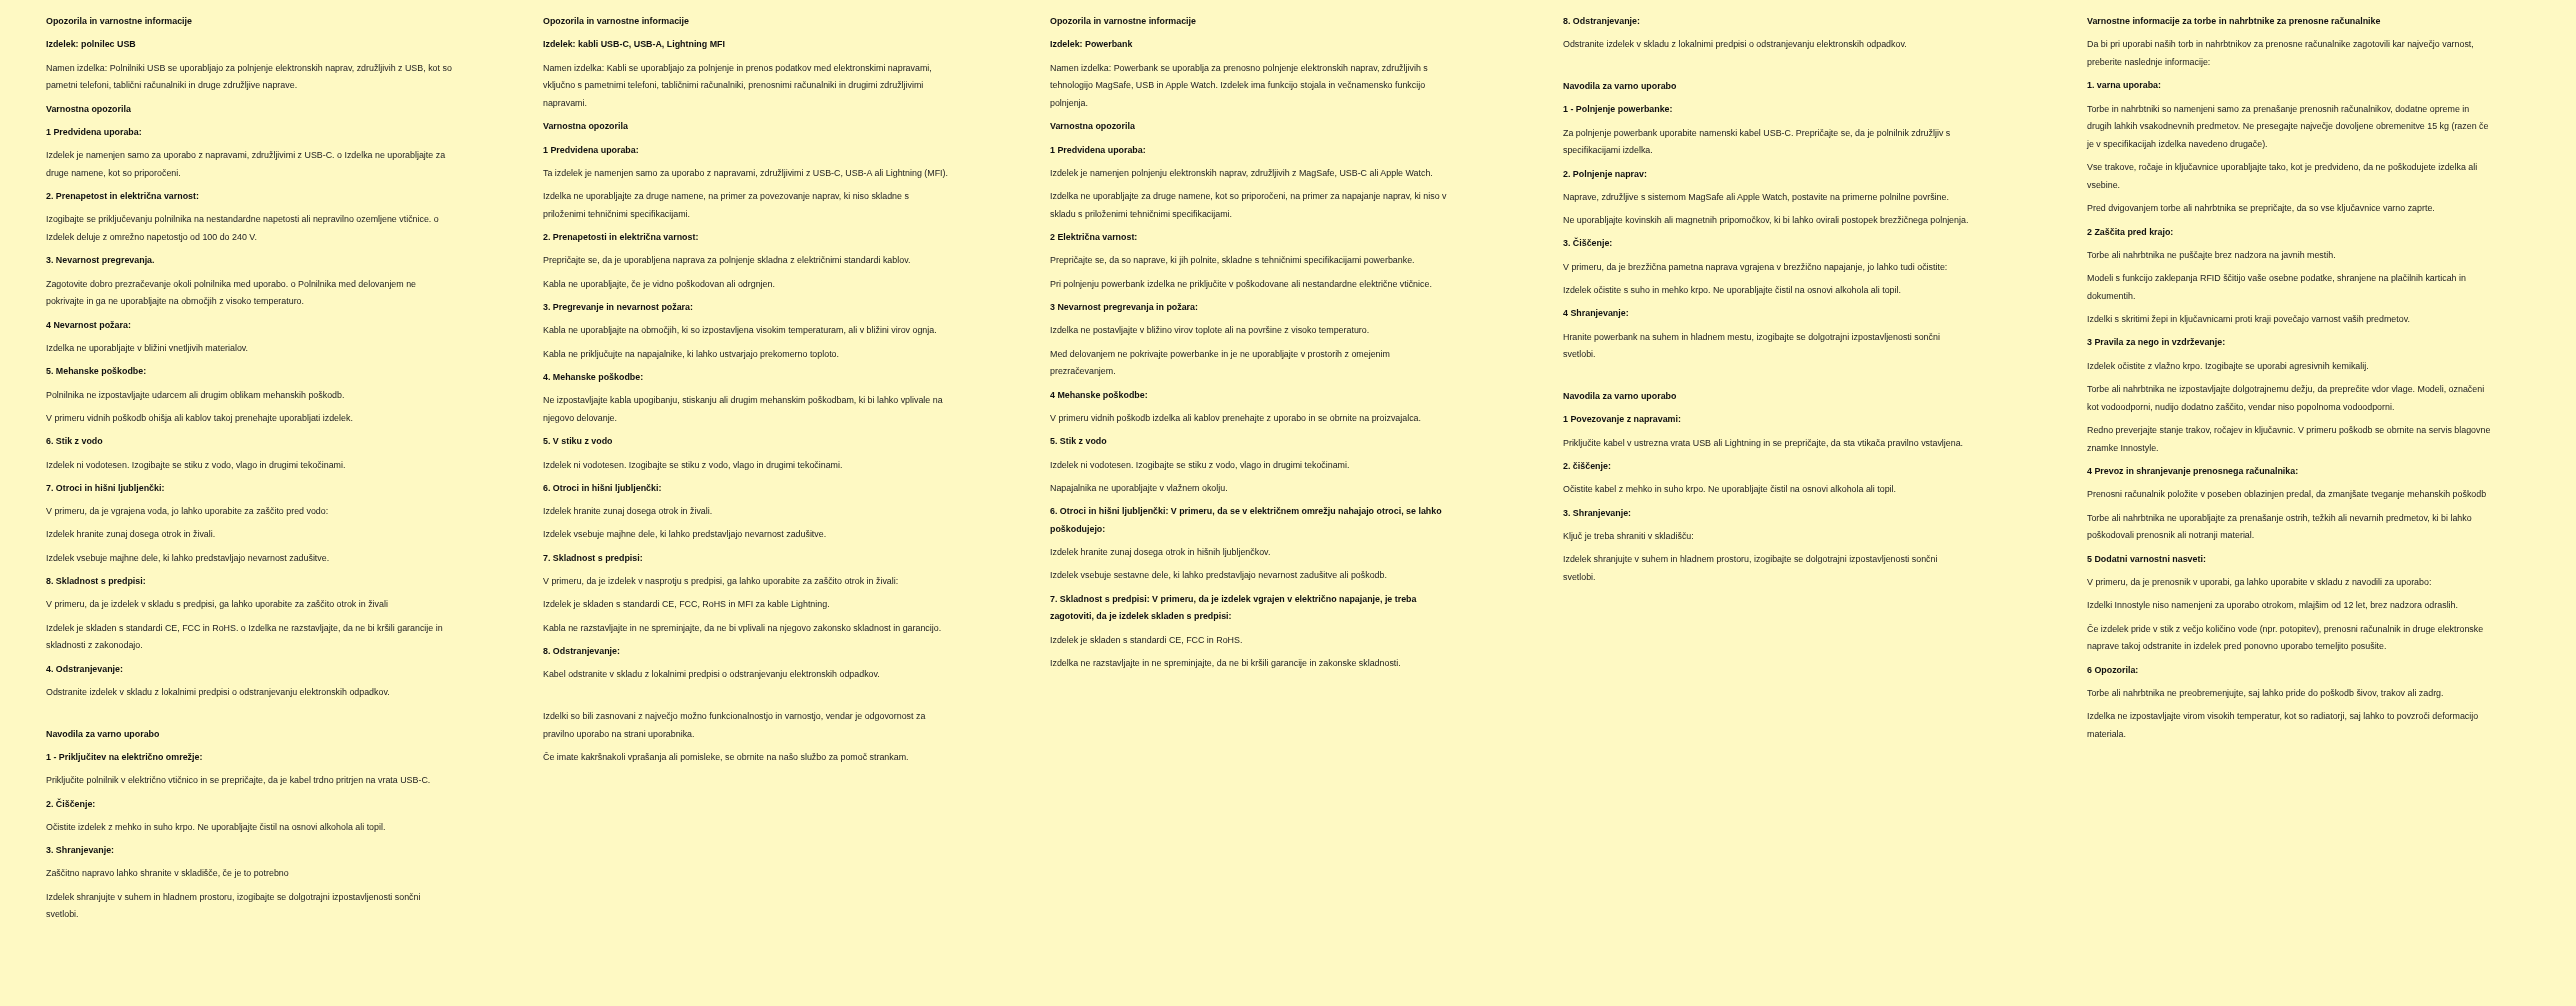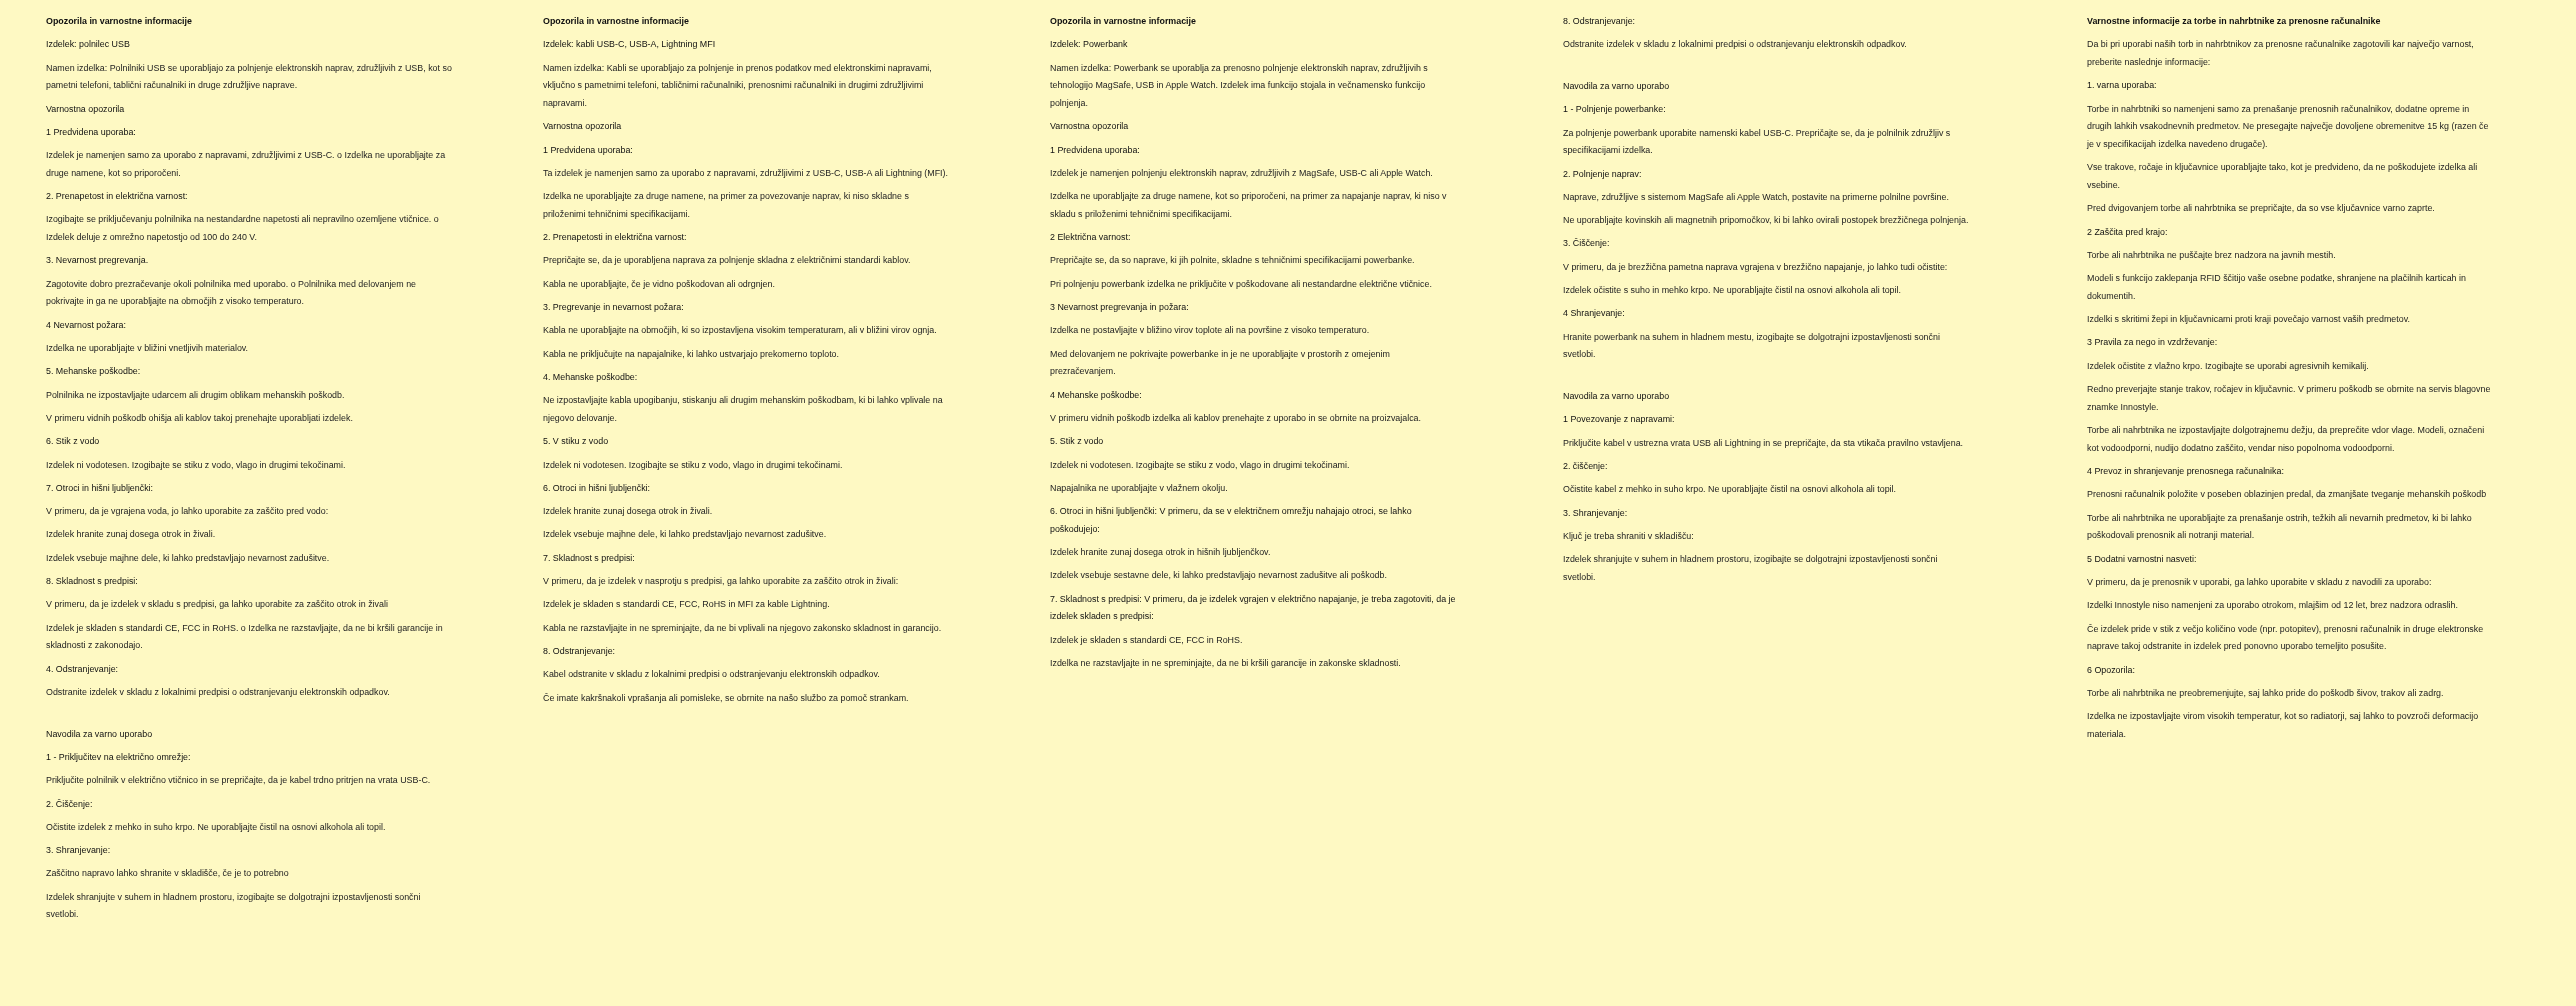--- a/index.html
+++ b/index.html
@@ -25,21 +25,21 @@
     font-size: 8.9px;
     line-height: 17.7px;
     margin: 0 0 5.6px 0;
     white-space: normal;
   }
   .h1 {
     font-weight: bold;
     color: #101010;
   }
   .h2 {
-    font-weight: normal;
+    font-weight: bold;
     color: #101010;
   }
   .p {
     font-weight: normal;
     color: #222222;
   }
   .gap {
     margin-top: 24px;
   }
 </style>
@@ -103,20 +103,21 @@
       <div class="blk p">Izdelek ni vodotesen. Izogibajte se stiku z vodo, vlago in drugimi tekočinami.</div>
       <div class="blk h2">6. Otroci in hišni ljubljenčki:</div>
       <div class="blk p">Izdelek hranite zunaj dosega otrok in živali.</div>
       <div class="blk p">Izdelek vsebuje majhne dele, ki lahko predstavljajo nevarnost zadušitve.</div>
       <div class="blk h2">7. Skladnost s predpisi:</div>
       <div class="blk p">V primeru, da je izdelek v nasprotju s predpisi, ga lahko uporabite za zaščito otrok in živali:</div>
       <div class="blk p">Izdelek je skladen s standardi CE, FCC, RoHS in MFI za kable Lightning.</div>
       <div class="blk p">Kabla ne razstavljajte in ne spreminjajte, da ne bi vplivali na njegovo zakonsko skladnost in garancijo.</div>
       <div class="blk h2">8. Odstranjevanje:</div>
       <div class="blk p">Kabel odstranite v skladu z lokalnimi predpisi o odstranjevanju elektronskih odpadkov.</div>
+      <div class="blk p gap">Izdelki so bili zasnovani z največjo možno funkcionalnostjo in varnostjo, vendar je odgovornost za pravilno uporabo na strani uporabnika.</div>
       <div class="blk p">Če imate kakršnakoli vprašanja ali pomisleke, se obrnite na našo službo za pomoč strankam.</div>
     </div>
     <div class="col" style="left: 1050px;">
       <div class="blk h1">Opozorila in varnostne informacije</div>
       <div class="blk h2">Izdelek: Powerbank</div>
       <div class="blk p">Namen izdelka: Powerbank se uporablja za prenosno polnjenje elektronskih naprav, združljivih s tehnologijo MagSafe, USB in Apple Watch. Izdelek ima funkcijo stojala in večnamensko funkcijo polnjenja.</div>
       <div class="blk h2">Varnostna opozorila</div>
       <div class="blk h2">1 Predvidena uporaba:</div>
       <div class="blk p">Izdelek je namenjen polnjenju elektronskih naprav, združljivih z MagSafe, USB-C ali Apple Watch.</div>
       <div class="blk p">Izdelka ne uporabljajte za druge namene, kot so priporočeni, na primer za napajanje naprav, ki niso v skladu s priloženimi tehničnimi specifikacijami.</div>
@@ -167,22 +168,22 @@
       <div class="blk h2">1. varna uporaba:</div>
       <div class="blk p">Torbe in nahrbtniki so namenjeni samo za prenašanje prenosnih računalnikov, dodatne opreme in drugih lahkih vsakodnevnih predmetov. Ne presegajte največje dovoljene obremenitve 15 kg (razen če je v specifikacijah izdelka navedeno drugače).</div>
       <div class="blk p">Vse trakove, ročaje in ključavnice uporabljajte tako, kot je predvideno, da ne poškodujete izdelka ali vsebine.</div>
       <div class="blk p">Pred dvigovanjem torbe ali nahrbtnika se prepričajte, da so vse ključavnice varno zaprte.</div>
       <div class="blk h2">2 Zaščita pred krajo:</div>
       <div class="blk p">Torbe ali nahrbtnika ne puščajte brez nadzora na javnih mestih.</div>
       <div class="blk p">Modeli s funkcijo zaklepanja RFID ščitijo vaše osebne podatke, shranjene na plačilnih karticah in dokumentih.</div>
       <div class="blk p">Izdelki s skritimi žepi in ključavnicami proti kraji povečajo varnost vaših predmetov.</div>
       <div class="blk h2">3 Pravila za nego in vzdrževanje:</div>
       <div class="blk p">Izdelek očistite z vlažno krpo. Izogibajte se uporabi agresivnih kemikalij.</div>
+      <div class="blk p">Torbe ali nahrbtnika ne izpostavljajte dolgotrajnemu dežju, da preprečite vdor vlage. Modeli, označeni kot vodoodporni, nudijo dodatno zaščito, vendar niso popolnoma vodoodporni.</div>
       <div class="blk p">Redno preverjajte stanje trakov, ročajev in ključavnic. V primeru poškodb se obrnite na servis blagovne znamke Innostyle.</div>
-      <div class="blk p">Torbe ali nahrbtnika ne izpostavljajte dolgotrajnemu dežju, da preprečite vdor vlage. Modeli, označeni kot vodoodporni, nudijo dodatno zaščito, vendar niso popolnoma vodoodporni.</div>
       <div class="blk h2">4 Prevoz in shranjevanje prenosnega računalnika:</div>
       <div class="blk p">Prenosni računalnik položite v poseben oblazinjen predal, da zmanjšate tveganje mehanskih poškodb</div>
       <div class="blk p">Torbe ali nahrbtnika ne uporabljajte za prenašanje ostrih, težkih ali nevarnih predmetov, ki bi lahko poškodovali prenosnik ali notranji material.</div>
       <div class="blk h2">5 Dodatni varnostni nasveti:</div>
       <div class="blk p">V primeru, da je prenosnik v uporabi, ga lahko uporabite v skladu z navodili za uporabo:</div>
       <div class="blk p">Izdelki Innostyle niso namenjeni za uporabo otrokom, mlajšim od 12 let, brez nadzora odraslih.</div>
       <div class="blk p">Če izdelek pride v stik z večjo količino vode (npr. potopitev), prenosni računalnik in druge elektronske naprave takoj odstranite in izdelek pred ponovno uporabo temeljito posušite.</div>
       <div class="blk h2">6 Opozorila:</div>
       <div class="blk p">Torbe ali nahrbtnika ne preobremenjujte, saj lahko pride do poškodb šivov, trakov ali zadrg.</div>
       <div class="blk p">Izdelka ne izpostavljajte virom visokih temperatur, kot so radiatorji, saj lahko to povzroči deformacijo materiala.</div>

